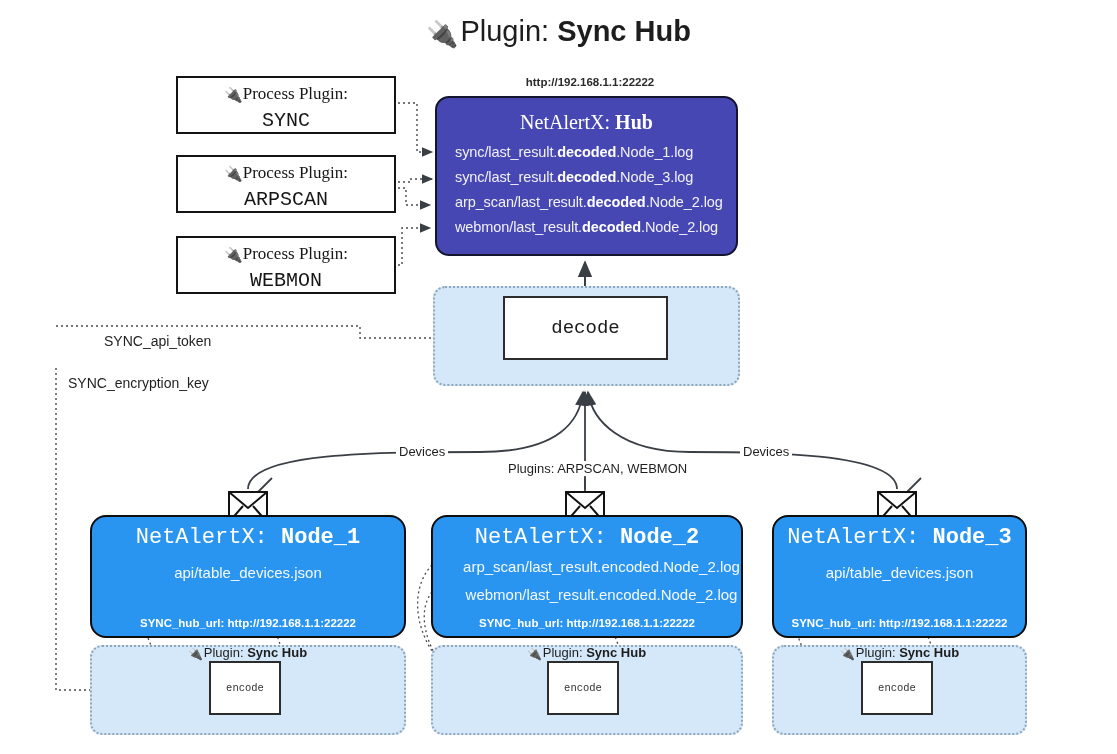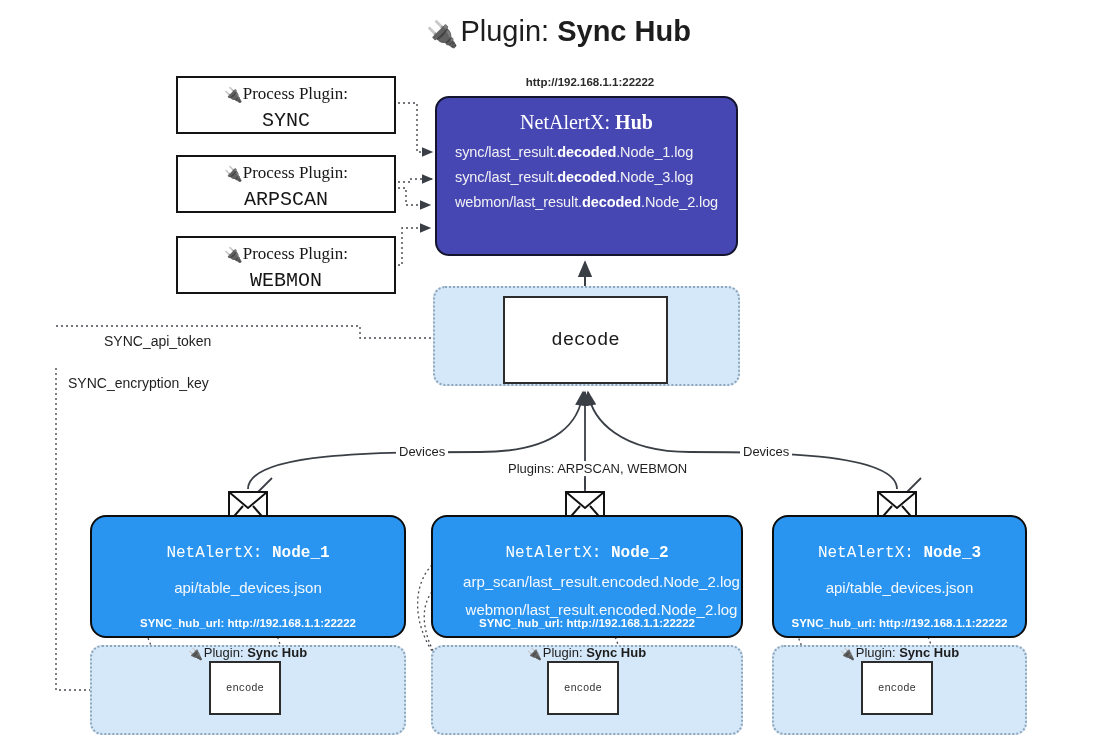--- a/index.html
+++ b/index.html
@@ -110,21 +110,21 @@
   #decode-group {
     left: 433px; top: 286px;
     width: 307px; height: 100px;
     background: #d5e8fa;
     border: 2px dotted #8fa7bb;
     border-radius: 12px;
     box-sizing: border-box;
   }
   #decode-box {
     left: 503px; top: 296px;
-    width: 165px; height: 88px;
+    width: 165px; height: 64px;
     background: #ffffff;
     border: 2px solid #2c2c2c;
     box-sizing: border-box;
     display: flex;
     align-items: center;
     justify-content: center;
     font-family: "Liberation Mono", monospace;
     font-size: 19px;
     color: #1b1b1b;
   }
@@ -132,25 +132,25 @@
   
   .node-box {
     border: 2.5px solid #0d0d0d;
     border-radius: 16px;
     background: #2a95f0;
     box-sizing: border-box;
     overflow: hidden;
   }
   .node-box .nb-title {
     font-family: "Liberation Mono", monospace;
-    font-size: 16px;
+    font-size: 22px;
     line-height: 26px;
     color: #ffffff;
     text-align: center;
-    margin-top: 23px;
+    margin-top: 8px;
     white-space: nowrap;
   }
   .node-box .nb-title b { font-weight: 700; }
   .node-box .nb-lines {
     text-align: center;
     margin-top: 8px;
   }
   .node-box .nb-lines div {
     color: #f4f9ff;
     font-size: 15px;
@@ -307,20 +307,21 @@
   <div id="hub-url">http://192.168.1.1:22222</div>
 
   <div id="hub" class="node">
     <div class="hub-title">
       <span>NetAlertX:</span>
       <b>Hub</b>
     </div>
     <div class="hub-lines">
       <div><span>sync/last_result.</span><b>decoded</b><span>.Node_1.log</span></div>
       <div><span>sync/last_result.</span><b>decoded</b><span>.Node_3.log</span></div>
+      <div><span>arp_scan/last_result.</span><b>decoded</b><span>.Node_2.log</span></div>
       <div><span>webmon/last_result.</span><b>decoded</b><span>.Node_2.log</span></div>
     </div>
   </div>
 
   <div id="decode-group" class="node"></div>
   <div id="decode-box" class="node">decode</div>
 
   <div class="key-label" style="left:100px; top:317px;">SYNC_api_token</div>
   <div class="key-label" style="left:64px; top:359px;">SYNC_encryption_key</div>
 

